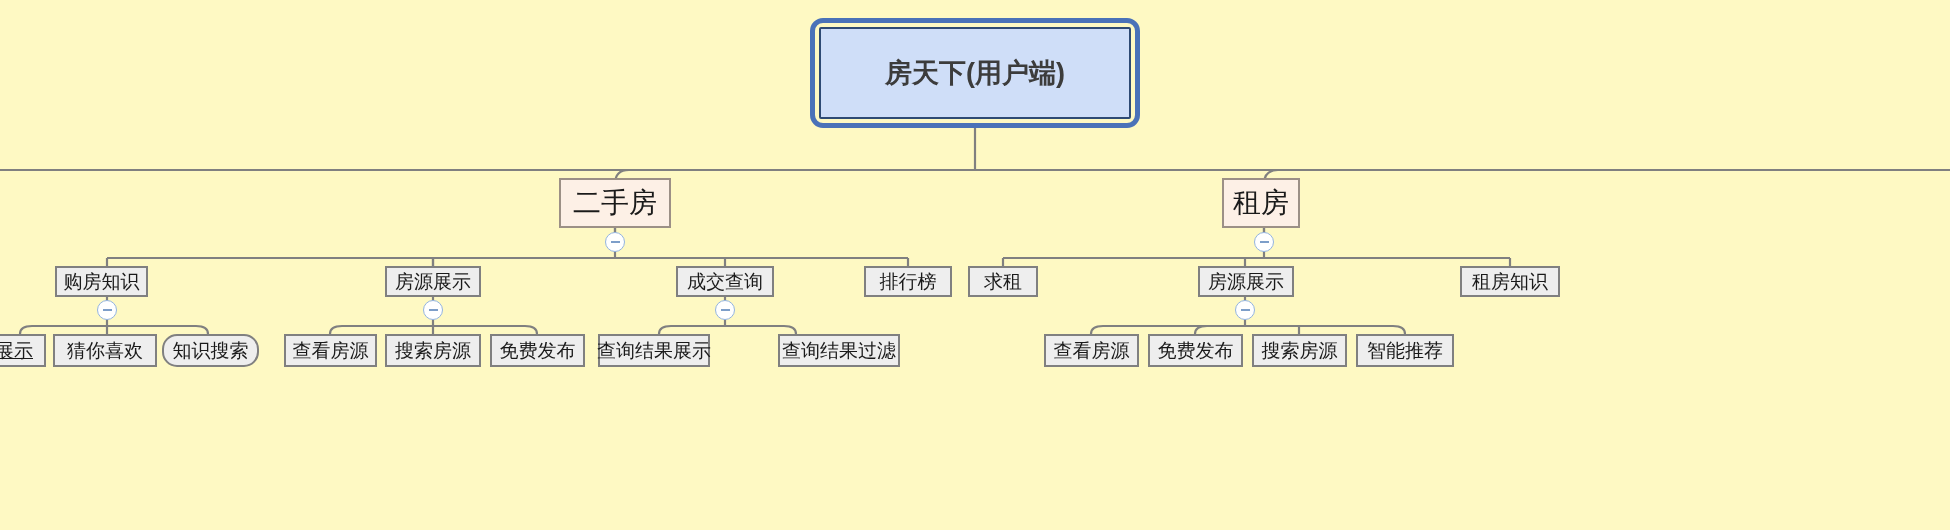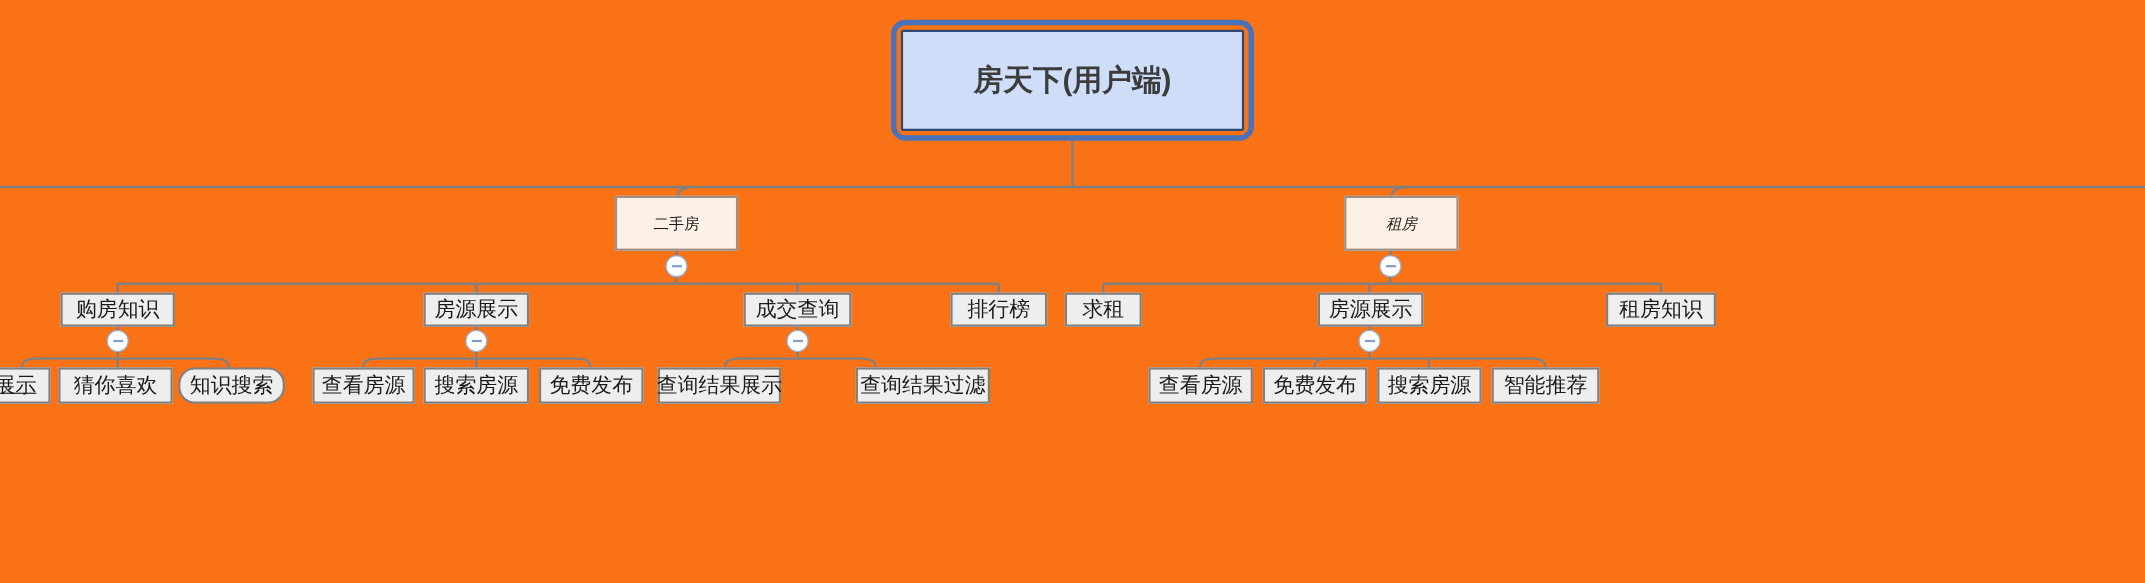--- a/index.html
+++ b/index.html
@@ -6,21 +6,21 @@
   html, body {
     margin: 0; padding: 0;
     background: #ffffff;
     font-family: "Liberation Sans", "DejaVu Sans", sans-serif;
   }
   #canvas {
     position: relative;
     width: 1950px;
     height: 530px;
     overflow: hidden;
-    background: #f97316;
+    background: #fef9c3;
   }
   #wires {
     position: absolute;
     left: 0; top: 0;
     width: 1950px; height: 530px;
     pointer-events: none;
   }
   .node {
     position: absolute;
     display: flex;
@@ -48,21 +48,21 @@
     position: absolute;
     border: 5px solid #4a72b8;
     border-radius: 13px;
     background: transparent;
     z-index: 4;
   }
   
   .node.branch {
     background: #fdf0e6;
     border: 2px solid #9c9086;
-    font-size: 14px;
+    font-size: 28px;
     color: #1a1a1a;
   }
   
   .toggle {
     position: absolute;
     width: 20px; height: 20px;
     border-radius: 50%;
     border: 1.5px solid #93b4e0;
     background: #ffffff;
     z-index: 7;
@@ -136,28 +136,28 @@
     <span>房天下(用户端)</span>
   </div>
 
   <div class="node branch" style="left:559px; top:178px; width:112px; height:50px;">
     <span>二手房</span>
   </div>
   <div class="toggle" style="left:605px; top:232px;">
       <i></i>
     </div>
 
-  <div class="node branch" style="left:1222px; top:178px; width:104px; height:50px;font-style:italic;">
+  <div class="node branch" style="left:1222px; top:178px; width:78px; height:50px;">
     <span>租房</span>
   </div>
   <div class="toggle" style="left:1254px; top:232px;">
       <i></i>
     </div>
 
-  <div class="node" style="left:55px; top:266px; width:104px; height:31px;">
+  <div class="node" style="left:55px; top:266px; width:93px; height:31px;">
     <span>购房知识</span>
   </div>
   <div class="toggle" style="left:97px; top:300px;">
       <i></i>
     </div>
 
   <div class="node" style="left:385px; top:266px; width:96px; height:31px;">
     <span>房源展示</span>
   </div>
   <div class="toggle" style="left:423px; top:300px;">

